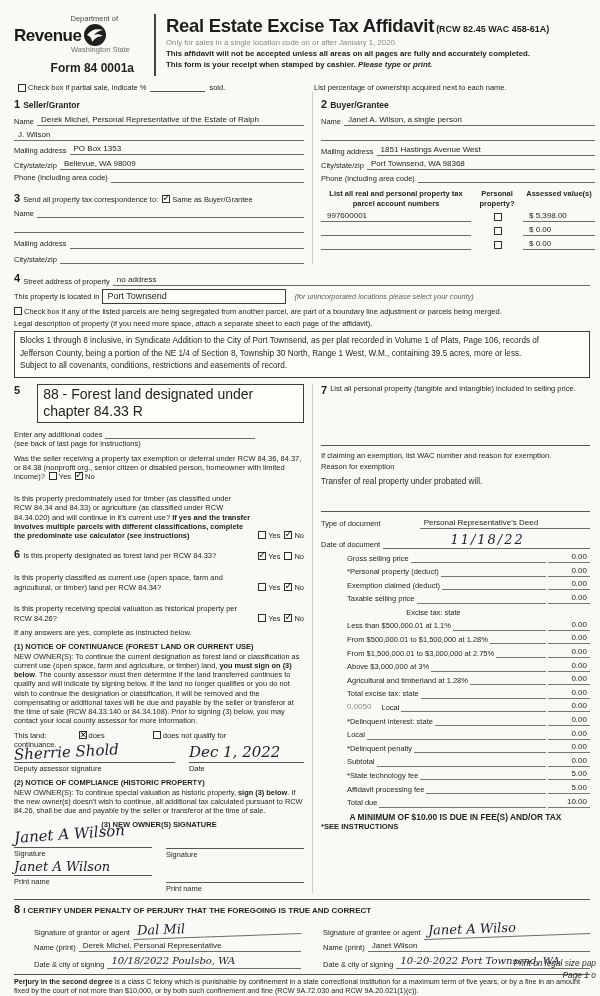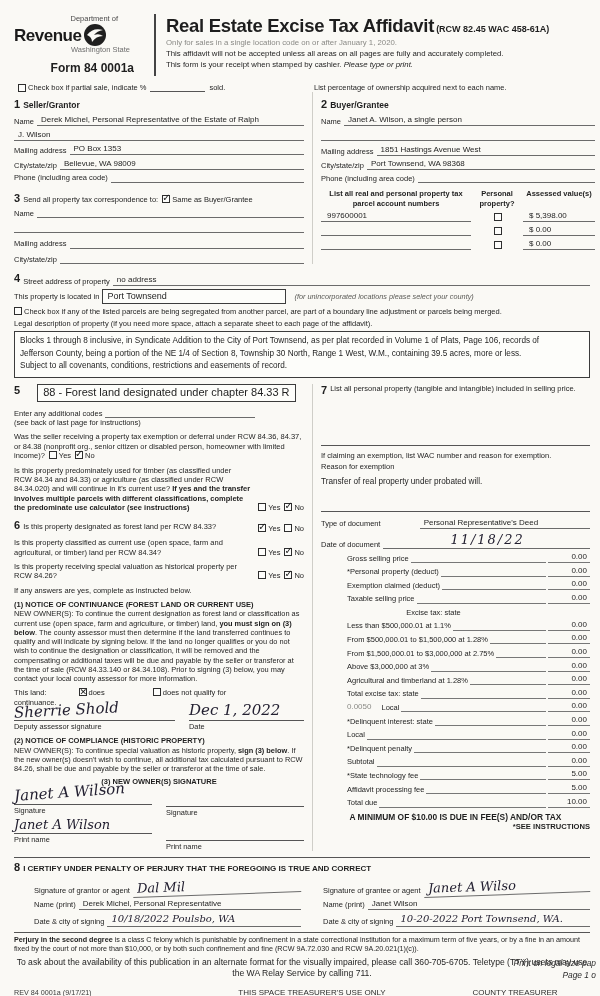--- a/index.html
+++ b/index.html
@@ -12,21 +12,21 @@
   .hdr-left { width:140px; text-align:right; padding-right:10px; flex:none; }
   .dept { font-size:7.5px; color:#4a4a4a; padding-right:26px; }
   .rev-row { display:flex; justify-content:flex-start; align-items:center; gap:2px; }
   .rev { font-size:17px; font-weight:bold; letter-spacing:-0.5px; color:#1b1b1b; }
   .logo { width:24px; height:24px; flex:none; }
   .wa { font-size:7.5px; color:#6e6e6e; padding-right:14px; margin-top:-2px; }
   .formno { font-size:12px; font-weight:bold; margin-top:6px; padding-right:10px; }
   .hdr-right { border-left:2px solid #444; padding-left:10px; flex:1; }
   .title { font-size:18.5px; font-weight:bold; letter-spacing:-0.3px; }
   .title-ref { font-size:9px; font-weight:bold; }
-  .sub { font-size:7.8px; margin-top:1px; font-weight:normal; }
+  .sub { font-size:7.8px; margin-top:1px; font-weight:bold; }
   .sub-gray { color:#8a8a86; font-weight:normal; }
 
   
   .secnum { font-size:11px; font-weight:bold; margin-right:3px; }
   .bold { font-weight:bold; }
   .fline { display:flex; align-items:flex-end; margin-top:3.5px; }
   .lbl { white-space:nowrap; margin-right:3px; }
   .val { flex:1; border-bottom:1px solid #6b6b6b; padding:0 2px 0 4px; min-height:9px; font-size:8px; }
   .cb { display:inline-block; width:8px; height:8px; border:1.2px solid #2e2e2e; position:relative; vertical-align:-1px; margin:0 2px 0 4px; background:#fdfdfb; flex:none; }
   .cb.checked::after { content:"✓"; position:absolute; top:-4px; left:-1px; font-size:10px; color:#1c1c1c; }
@@ -51,45 +51,45 @@
   .prow { display:flex; align-items:flex-end; margin-top:3px; }
   .pnum { width:150px; border-bottom:1px solid #6b6b6b; padding-left:6px; font-size:8px; min-height:9px; }
   .pcb { width:52px; text-align:center; }
   .pval { width:72px; border-bottom:1px solid #6b6b6b; padding-left:6px; font-size:8px; min-height:9px; }
 
   
   .locbox { border:1.2px solid #3c3c3c; width:184px; padding:1px 4px; font-size:9px; min-height:12px; background:#fdfdfa; }
   .italic-note { font-style:italic; color:#5b5b57; margin-left:8px; font-size:7.3px; }
   .legalbox { border:1.2px solid #3c3c3c; margin-top:3px; padding:3px 5px 4px 5px; font-size:8.2px; line-height:1.55; background:#fdfdfa; }
 
-  .codebox { border:1.2px solid #3c3c3c; display:inline-block; padding:1px 5px; font-size:11px; background:#fdfdfa; margin-left:14px; }
+  .codebox { border:1.2px solid #3c3c3c; display:inline-block; padding:1px 5px; font-size:14px; background:#fdfdfa; margin-left:14px; }
 
   .q { margin-top:5px; }
-  .qflex { display:flex; align-items:flex-end; margin-top:5px; }
+  .qflex { display:flex; align-items:flex-end; margin-top:12px; }
   .qflex p { flex:1; padding-right:4px; }
   .yesno { white-space:nowrap; flex:none; }
 
   .notice-title { font-weight:bold; margin-top:5px; }
   .small-p { font-size:7.4px; }
 
   .sig2col { display:flex; gap:14px; }
   .sigcell { flex:1; }
   .sigline { border-bottom:1px solid #555; min-height:10px; position:relative; }
   .siglabel { font-size:7.4px; margin-top:1px; }
 
   
   .feerow { display:flex; align-items:flex-end; margin-top:2.6px; }
   .feeprefix { color:#8b8b86; margin-right:10px; font-size:8px; }
   .feelabel { white-space:nowrap; }
   .feefill { flex:1; border-bottom:1px solid #777; margin:0 2px; min-width:20px; }
   .feeamt { width:42px; text-align:right; border-bottom:1px solid #777; padding-right:3px; font-size:8px; }
   .fee-heading { text-align:center; margin-top:4px; padding-right:70px; }
   .fees-wrap { padding-left:26px; }
   .minnote { text-align:center; font-weight:bold; font-size:8.4px; margin-top:4px; }
-  .seeinstr { text-align:right; font-size:7.6px; font-weight:bold; }
+  .seeinstr { text-align:left; font-size:7.6px; font-weight:bold; }
 
   
   .sec8 { border-top:1px solid #555; margin-top:6px; padding-top:3px; }
   .s8cols { display:flex; gap:22px; margin-top:2px; padding-left:20px; }
   .s8col { flex:1; }
   .hw-sig { font-size:13px; }
   .hw-big { font-size:15px; }
 
   .perjury { border-top:1px solid #555; margin-top:5px; padding-top:2px; font-size:7.2px; line-height:1.3; }
   .altformat { text-align:center; font-size:8.6px; margin-top:4px; line-height:1.25; }

